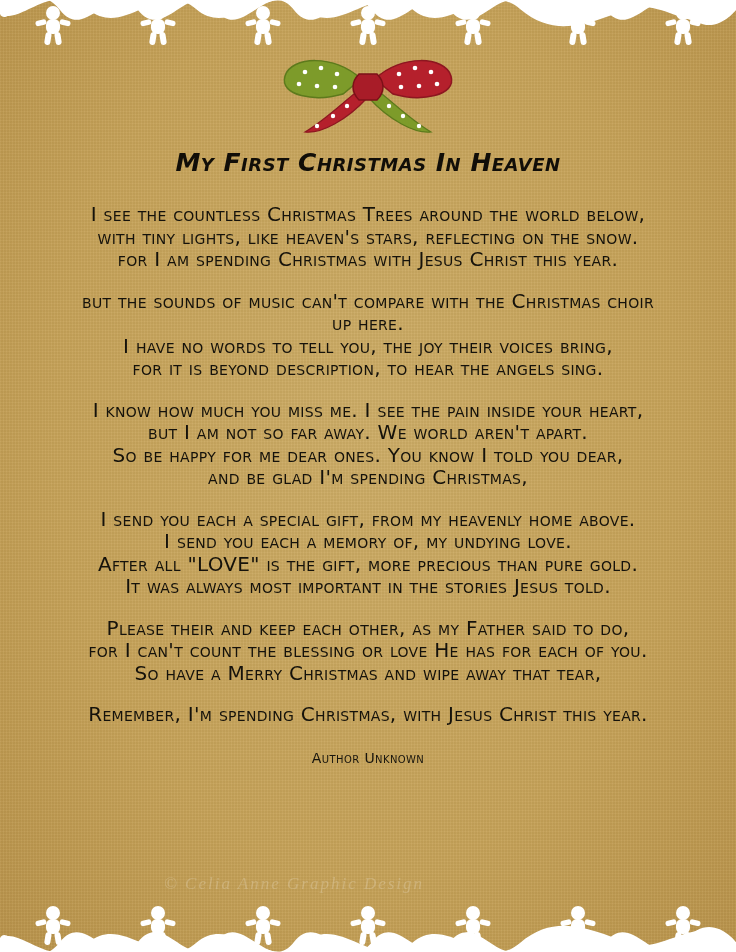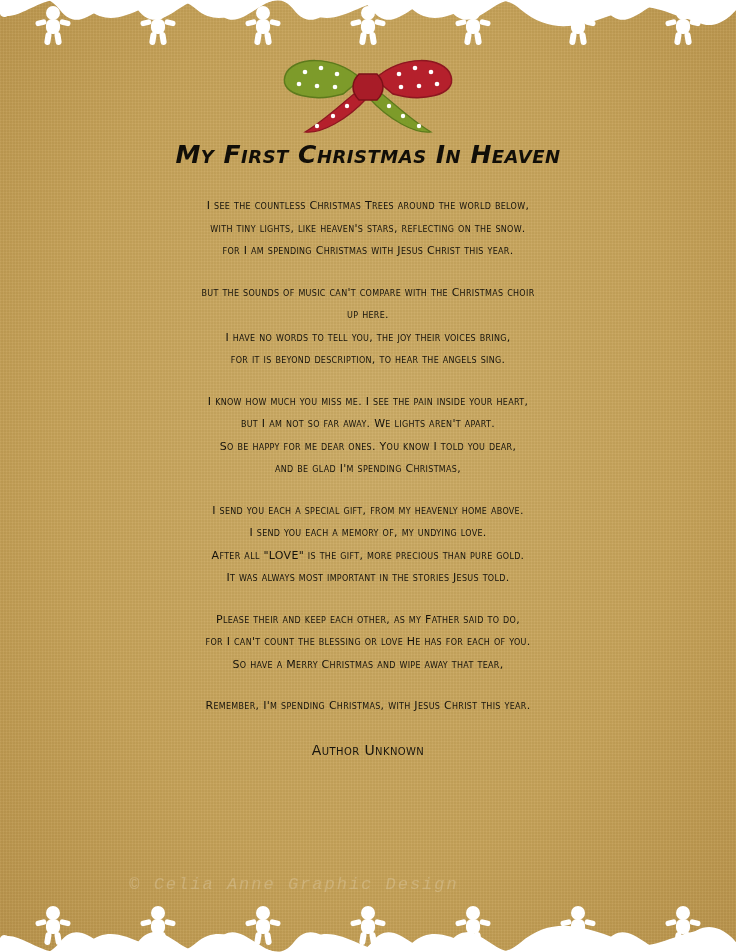--- a/index.html
+++ b/index.html
@@ -61,39 +61,39 @@
     top: 46px;
     left: 0;
     width: 736px;
     display: flex;
     justify-content: center;
   }
 
   
   .content {
     position: absolute;
-    top: 140px;
+    top: 148px;
     left: 0;
     width: 736px;
     text-align: center;
     color: #17140d;
   }
   .poem-title {
     font-family: "DejaVu Sans", sans-serif;
     font-size: 25px;
     font-weight: bold;
     letter-spacing: 0.5px;
     font-variant: small-caps;
     text-transform: capitalize;
     color: #110e08;
     margin: 0 0 26px 0;
     font-style: italic;
   }
   .stanza {
-    font-size: 11px;
+    font-size: 20px;
     line-height: 22.5px;
     font-variant: small-caps;
     letter-spacing: 0.3px;
     margin: 0 0 19px 0;
     padding: 0 26px;
     color: #15120b;
   }
   .stanza .line { display: block; white-space: nowrap; }
   .byline {
     font-size: 14px;
@@ -101,21 +101,21 @@
     letter-spacing: 0.4px;
     margin-top: 24px;
   }
 
   .watermark {
     position: absolute;
     left: 0;
     bottom: 58px;
     width: 588px;
     text-align: center;
-    font-family: Liberation Mono, monospace;
+    font-family: Liberation Serif, serif;
     font-style: italic;
     font-size: 17px;
     letter-spacing: 2px;
     color: rgba(255,255,255,0.20);
     pointer-events: none;
   }
 </style>
 </head>
 <body>
 
@@ -248,21 +248,21 @@
 
     <p class="stanza">
       <span class="line">but the sounds of music can't compare with the Christmas choir</span>
       <span class="line">up here.</span>
       <span class="line">I have no words to tell you, the joy their voices bring,</span>
       <span class="line">for it is beyond description, to hear the angels sing.</span>
     </p>
 
     <p class="stanza">
       <span class="line">I know how much you miss me. I see the pain inside your heart,</span>
-      <span class="line">but I am not so far away. We lights aren't apart.</span>
+      <span class="line">but I am not so far away. We world aren't apart.</span>
       <span class="line">So be happy for me dear ones. You know I told you dear,</span>
       <span class="line">and be glad I'm spending Christmas,</span>
     </p>
 
     <p class="stanza">
       <span class="line">I send you each a special gift, from my heavenly home above.</span>
       <span class="line">I send you each a memory of, my undying love.</span>
       <span class="line">After all "LOVE" is the gift, more precious than pure gold.</span>
       <span class="line">It was always most important in the stories Jesus told.</span>
     </p>

